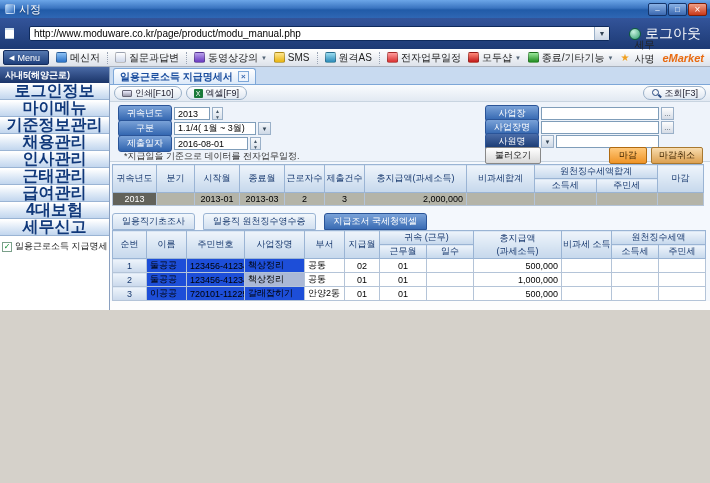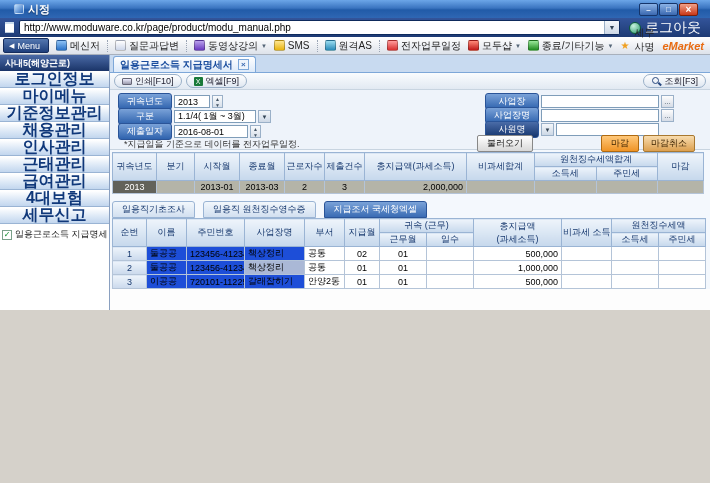--- a/index.html
+++ b/index.html
@@ -6,37 +6,36 @@
   html,body { width:710px; height:483px; }
   body {
     background:#d5d1ca;
     font-family:"Liberation Sans", sans-serif;
     overflow:hidden; position:relative;
   }
   .window { position:absolute; top:0; left:0; width:710px; height:310px; background:#fff; }
 
   
   .titlebar {
-    height:18px; display:flex; align-items:center; padding:0 12px; color:#fff;
+    height:18px; display:flex; align-items:center; padding:0 3px; color:#fff;
     background:linear-gradient(180deg,#6ca6e8 0%,#3a74c0 45%,#215ba8 55%,#2f67b4 100%);
-    font-weight:bold;
   }
   .app-icon { width:10px; height:10px; margin:0 4px 0 2px; border-radius:2px;
     background:linear-gradient(135deg,#bfe0ff,#2a66b8); border:1px solid rgba(255,255,255,.4); }
   .title-text { font-size:11px; text-shadow:0 1px 1px rgba(0,0,0,.4); }
   .win-controls { margin-left:auto; display:flex; gap:1px; }
   .winbtn { width:19px; height:13px; border:1px solid #15356a; border-radius:2px;
     background:linear-gradient(#8ab2e6,#3a68b0); color:#fff; font-size:8px; line-height:11px; text-align:center; }
   .winbtn.min::after  { content:"–"; }
   .winbtn.max::after  { content:"□"; }
   .winbtn.close { background:linear-gradient(#f0a088,#c83818); border-color:#7a1e08; }
   .winbtn.close::after{ content:"×"; font-size:10px; }
 
   
-  .addressbar { height:19px; display:flex; align-items:center; padding:0 5px; gap:5px;
+  .addressbar { height:31px; display:flex; align-items:center; padding:0 5px; gap:15px;
     background:linear-gradient(180deg,#33549a,#1d3a74); }
   .page-icon { width:9px; height:11px; background:#fff; border-radius:1px;
     box-shadow:inset 0 -1px 0 #bcd, inset 0 2px 0 #cde; }
   .url-box { flex:1; height:15px; background:#fff; border:1px solid #0e2a5c; border-radius:2px;
     display:flex; align-items:center; overflow:hidden; }
   .url-text { font-size:10px; color:#000; padding-left:4px; white-space:nowrap; }
   .url-arrow { margin-left:auto; width:15px; height:100%; border-left:1px solid #9ab0c8;
     background:linear-gradient(#f4f7fa,#cdd8e6); color:#345; font-size:7px; line-height:14px; text-align:center; }
   .logout { display:flex; align-items:center; gap:4px; color:#fff; font-size:14px; padding:0 4px; }
   .logout-icon { width:12px; height:12px; border-radius:50%;
@@ -316,21 +315,21 @@
         <div class="frow" style="left:375px; top:17px;">
           <span class="pill">사업장명</span>
           <span class="inp" style="width:118px;"></span>
           <span class="mini-btn">…</span>
         </div>
         <div class="frow" style="left:375px; top:31px;">
           <span class="pill dark">사원명</span>
           <span class="dd">▼</span>
           <span class="inp" style="width:103px;"></span>
         </div>
-        <div class="btnrow" style="left:367px; top:45px; width:218px;">
+        <div class="btnrow" style="left:375px; top:45px; width:218px;">
           <span class="btn-load">불러오기</span>
           <span style="flex:1;"></span>
           <span class="btn-orange">마감</span>
           <span style="width:4px;"></span>
           <span class="btn-tan">마감취소</span>
         </div>
       </div>
 
       <table class="summary-table">
         <tbody>

